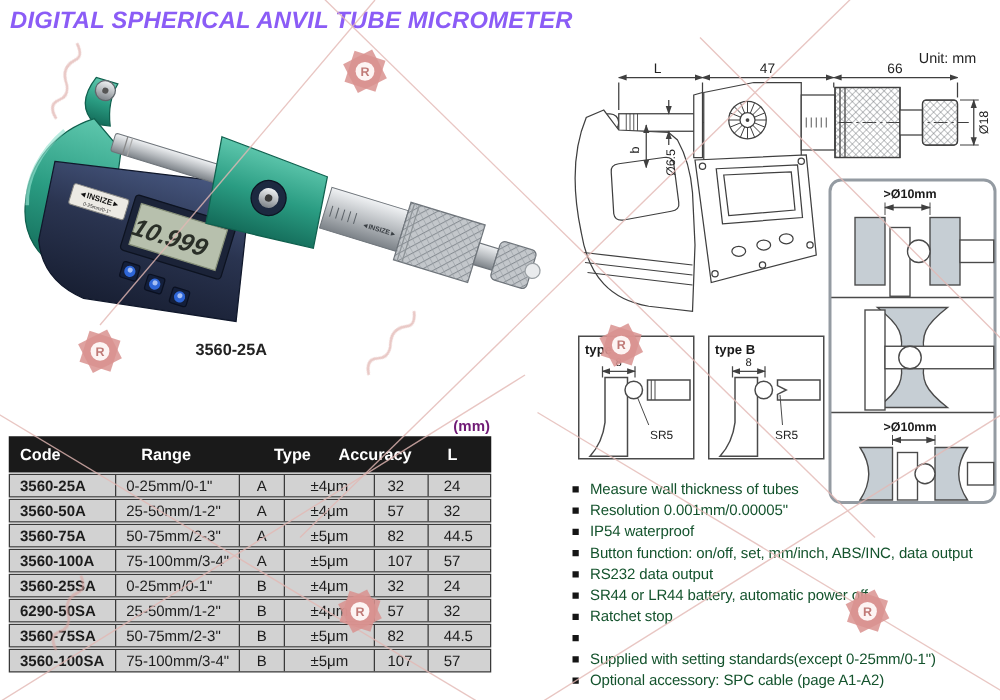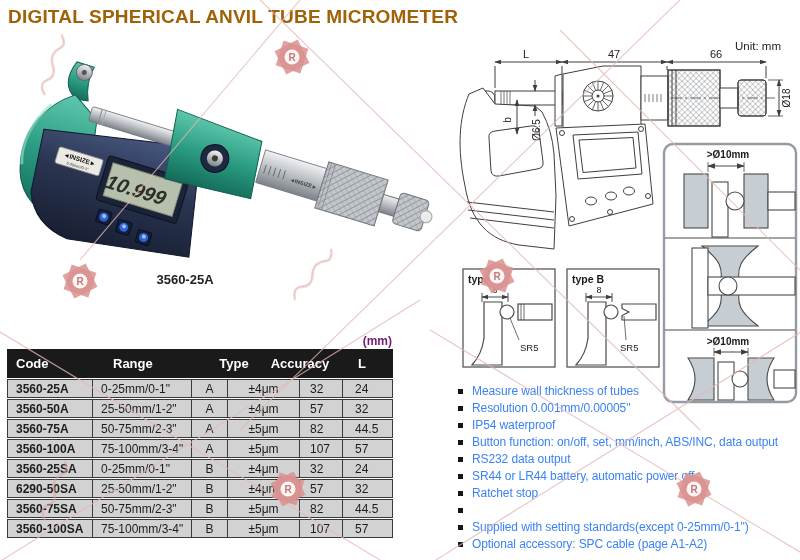--- a/index.html
+++ b/index.html
@@ -1,20 +1,20 @@
 <!DOCTYPE html>
 <html><head>
 <meta charset="utf-8">
 <style>
   html,body{margin:0;padding:0;background:#fff;}
   #canvas{position:relative;width:800px;height:560px;background:#fff;overflow:hidden;
           font-family:"Liberation Sans", sans-serif;color:#1c1c1c;}
   .abs{position:absolute;}
   
-  #title{left:8px;top:6px;font-size:19px;font-weight:800;color:#a16207;letter-spacing:.2px;}
+  #title{left:8px;top:6px;font-size:19px;font-weight:800;color:#8b5cf6;letter-spacing:.2px;font-style:italic;}
   
   #caption{left:125px;top:272px;width:120px;text-align:center;font-size:13px;font-weight:700;color:#222;}
   
   #mmnote{left:322px;top:334px;width:70px;text-align:right;font-size:12px;font-weight:700;color:#701a75;}
   
   .tbl{left:8px;top:350px;width:384px;}
   .tbl-row{display:grid;grid-template-columns:85px 99px 36px 72px 43px 49px;
            background:#d2d2d2;box-shadow:0 0 0 1px #3a3a3a;margin-bottom:3px;}
   .tbl-row.head{background:#1a1a1a;color:#fff;box-shadow:0 0 0 1px #1a1a1a;height:27px;gap:12px;}
   .tbl-row.body{height:17px;}
@@ -23,21 +23,21 @@
   .body .cell:last-child{border-right:none;}
   .head .cell{font-size:13px;font-weight:700;border-right:none;}
   .c0{padding-left:8px;font-weight:700;}
   .c1{padding-left:8px;}
   .c2{justify-content:center;}
   .c3{justify-content:center;}
   .c4{padding-left:10px;}
   .c5{padding-left:12px;}
   
   #features{left:456px;top:384px;width:344px;}
-  .feat{display:flex;align-items:flex-start;height:17px;font-size:12px;color:#3b82f6;letter-spacing:-.1px;white-space:nowrap;}
+  .feat{display:flex;align-items:flex-start;height:17px;font-size:12px;color:#14532d;letter-spacing:-.1px;white-space:nowrap;}
   .feat .sq{flex:0 0 5px;width:5px;height:5px;background:#151515;margin:5px 9px 0 2px;}
   svg text{font-family:"Liberation Sans", sans-serif;}
   .wm{pointer-events:none;}
 </style>
 </head>
 <body>
 
 <div id="canvas">
 
   <div id="title" class="abs">DIGITAL SPHERICAL ANVIL TUBE MICROMETER</div>

